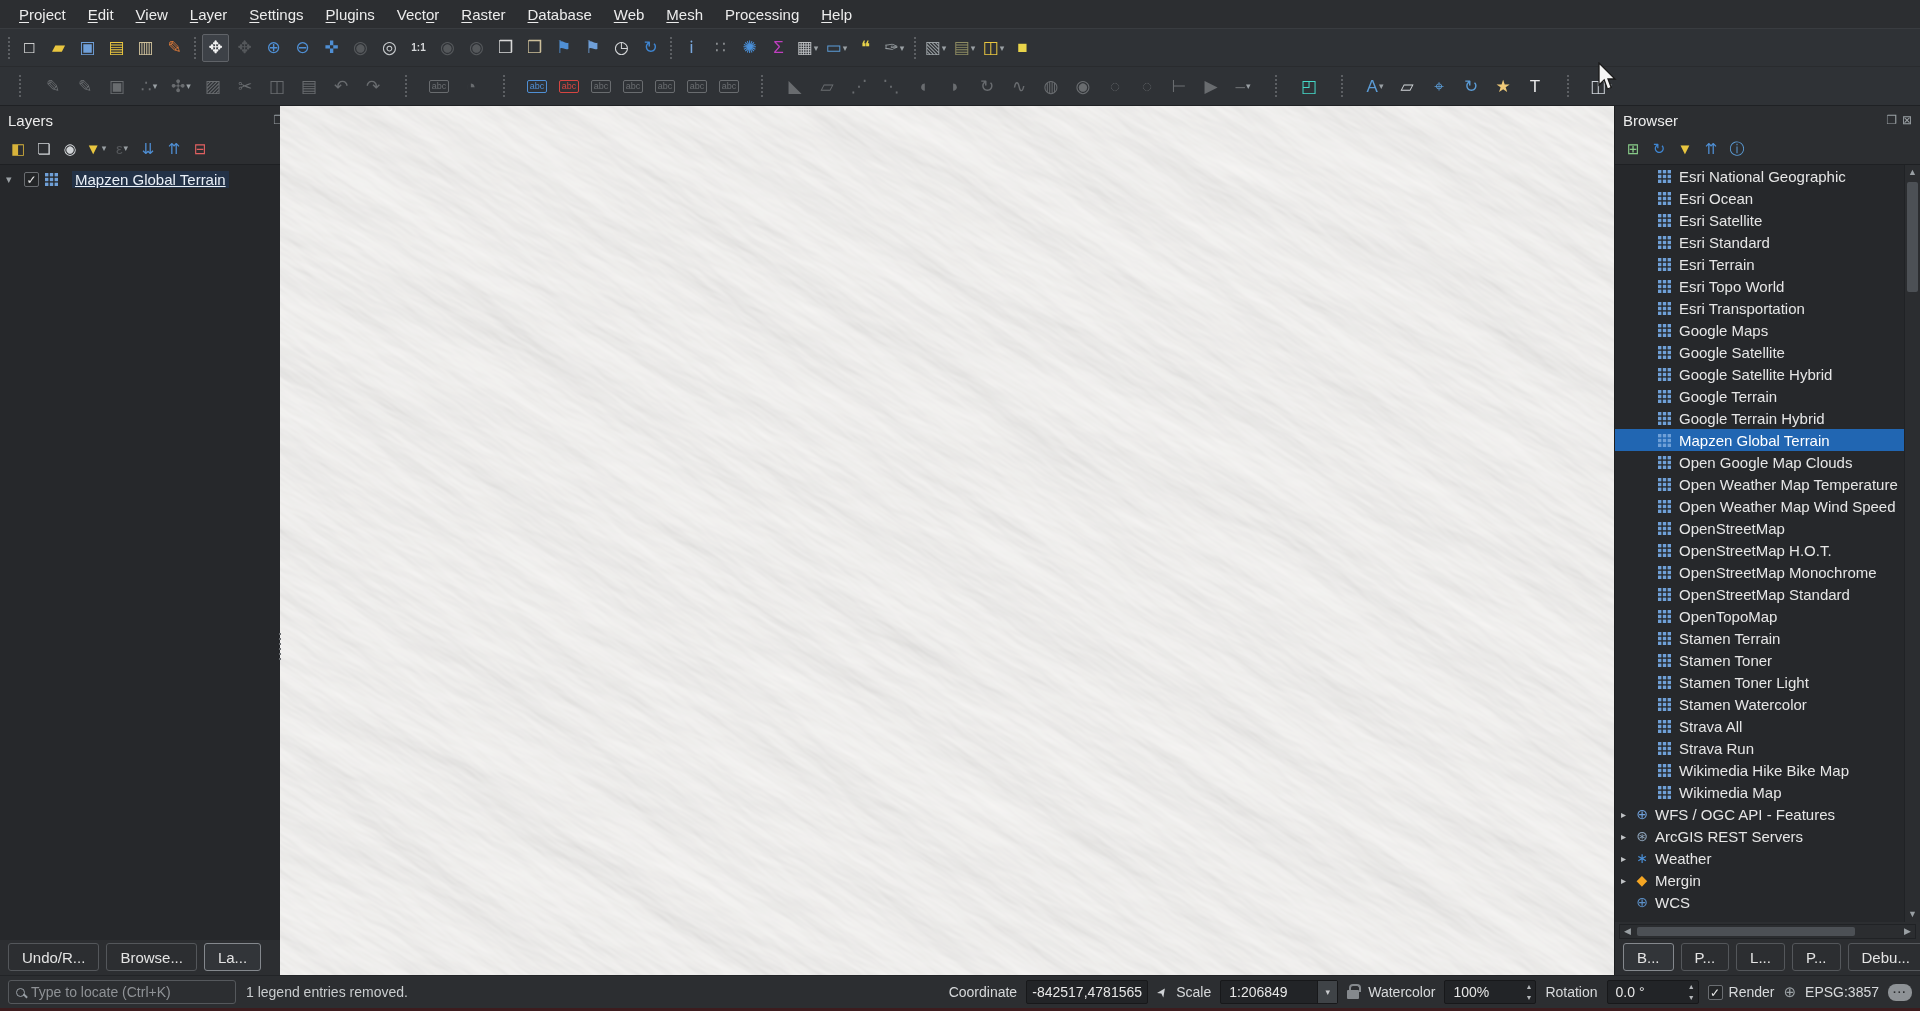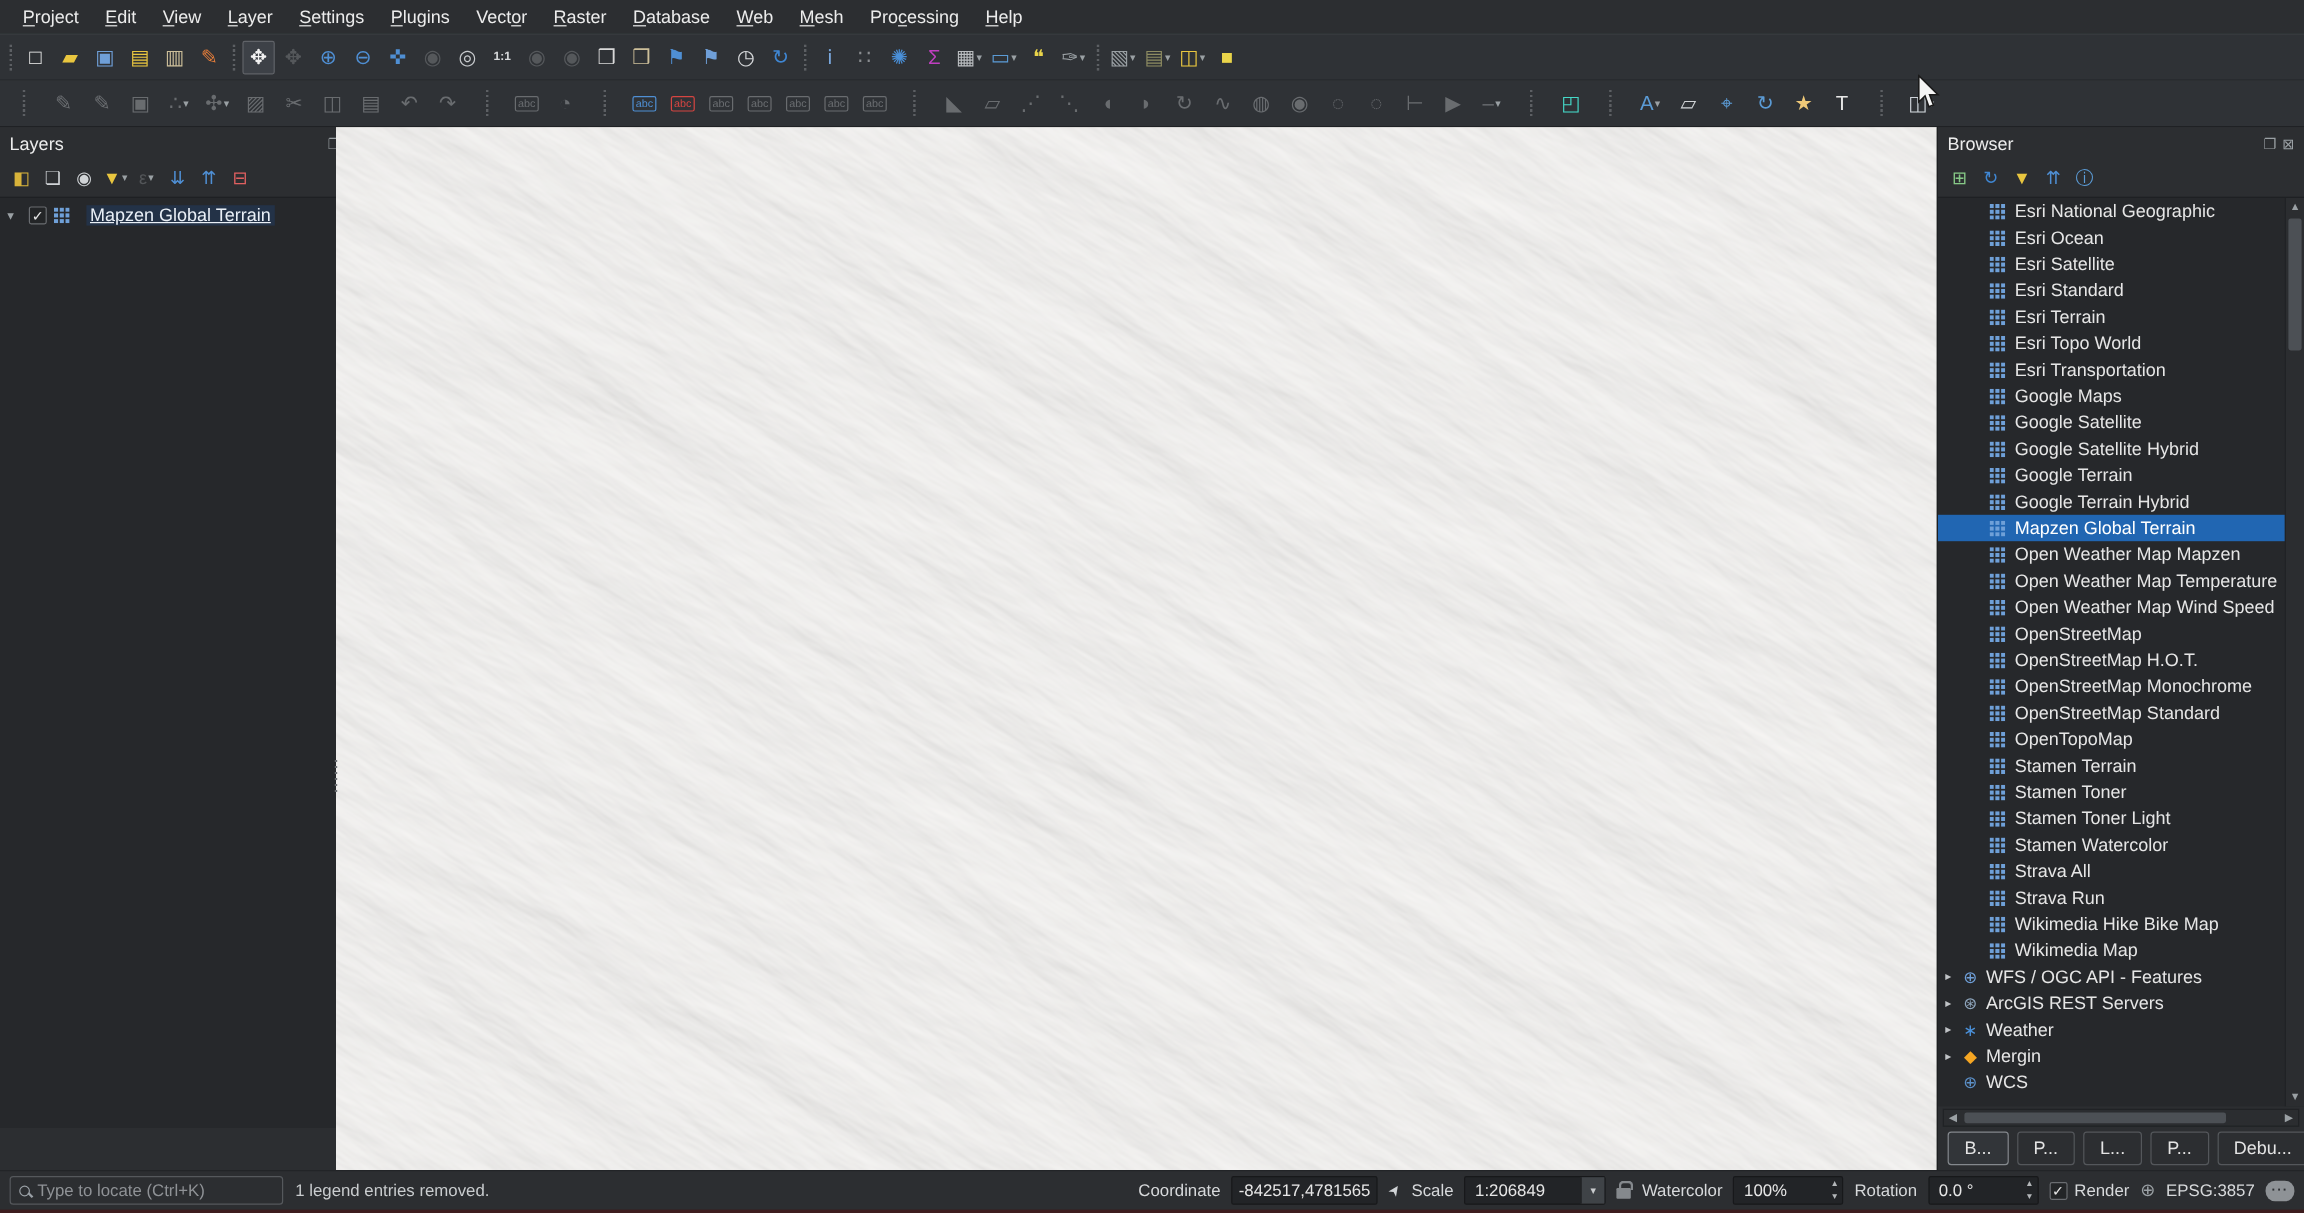--- a/index.html
+++ b/index.html
@@ -650,20 +650,35 @@
             <rect x="4.8" y="4.8" width="3.4" height="3.4"></rect>
             <rect x="9.6" y="4.8" width="3.4" height="3.4"></rect>
           <rect x="0" y="9.6" width="3.4" height="3.4"></rect>
             <rect x="4.8" y="9.6" width="3.4" height="3.4"></rect>
             <rect x="9.6" y="9.6" width="3.4" height="3.4"></rect>
         </g>
       </svg>
       <span class="layer-label">Mapzen Global Terrain</span>
     </div>
   </div>
+  <div class="dock-tabs">
+
+      <div class="dock-tab">
+        <span>Undo/R...</span>
+      </div>
+
+      <div class="dock-tab">
+        <span>Browse...</span>
+      </div>
+
+      <div class="dock-tab selected">
+        <span>La...</span>
+      </div>
+
+  </div>
 </div>
 
 <div id="map-canvas">
   <svg width="1334" height="869" viewBox="0 0 1334 869" preserveAspectRatio="none">
     <defs>
       <filter id="hillshade" x="-20%" y="-20%" width="140%" height="140%">
         <feTurbulence type="fractalNoise" baseFrequency="0.0045 0.02" numOctaves="5" seed="8" result="n"></feTurbulence>
         <feDiffuseLighting in="n" lighting-color="#f4f3f1" surfaceScale="2.8" diffuseConstant="1.05">
           <feDistantLight azimuth="235" elevation="58"></feDistantLight>
         </feDiffuseLighting>
@@ -967,21 +982,21 @@
               <rect x="9.6" y="0" width="3.4" height="3.4"></rect>
               <rect x="0" y="4.8" width="3.4" height="3.4"></rect>
               <rect x="4.8" y="4.8" width="3.4" height="3.4"></rect>
               <rect x="9.6" y="4.8" width="3.4" height="3.4"></rect>
               <rect x="0" y="9.6" width="3.4" height="3.4"></rect>
               <rect x="4.8" y="9.6" width="3.4" height="3.4"></rect>
               <rect x="9.6" y="9.6" width="3.4" height="3.4"></rect>
             </g>
           </svg>
 
-          <span class="b-label">Open Weather Map Mapzen</span>
+          <span class="b-label">Open Google Map Clouds</span>
         </div>
 
         <div class="b-item">
           <span class="expander"></span>
           <svg class="grid-ic" width="13" height="13" viewBox="0 0 13 13">
             <g fill="#6fa0d8">
               <rect x="0" y="0" width="3.4" height="3.4"></rect>
               <rect x="4.8" y="0" width="3.4" height="3.4"></rect>
               <rect x="9.6" y="0" width="3.4" height="3.4"></rect>
               <rect x="0" y="4.8" width="3.4" height="3.4"></rect>

